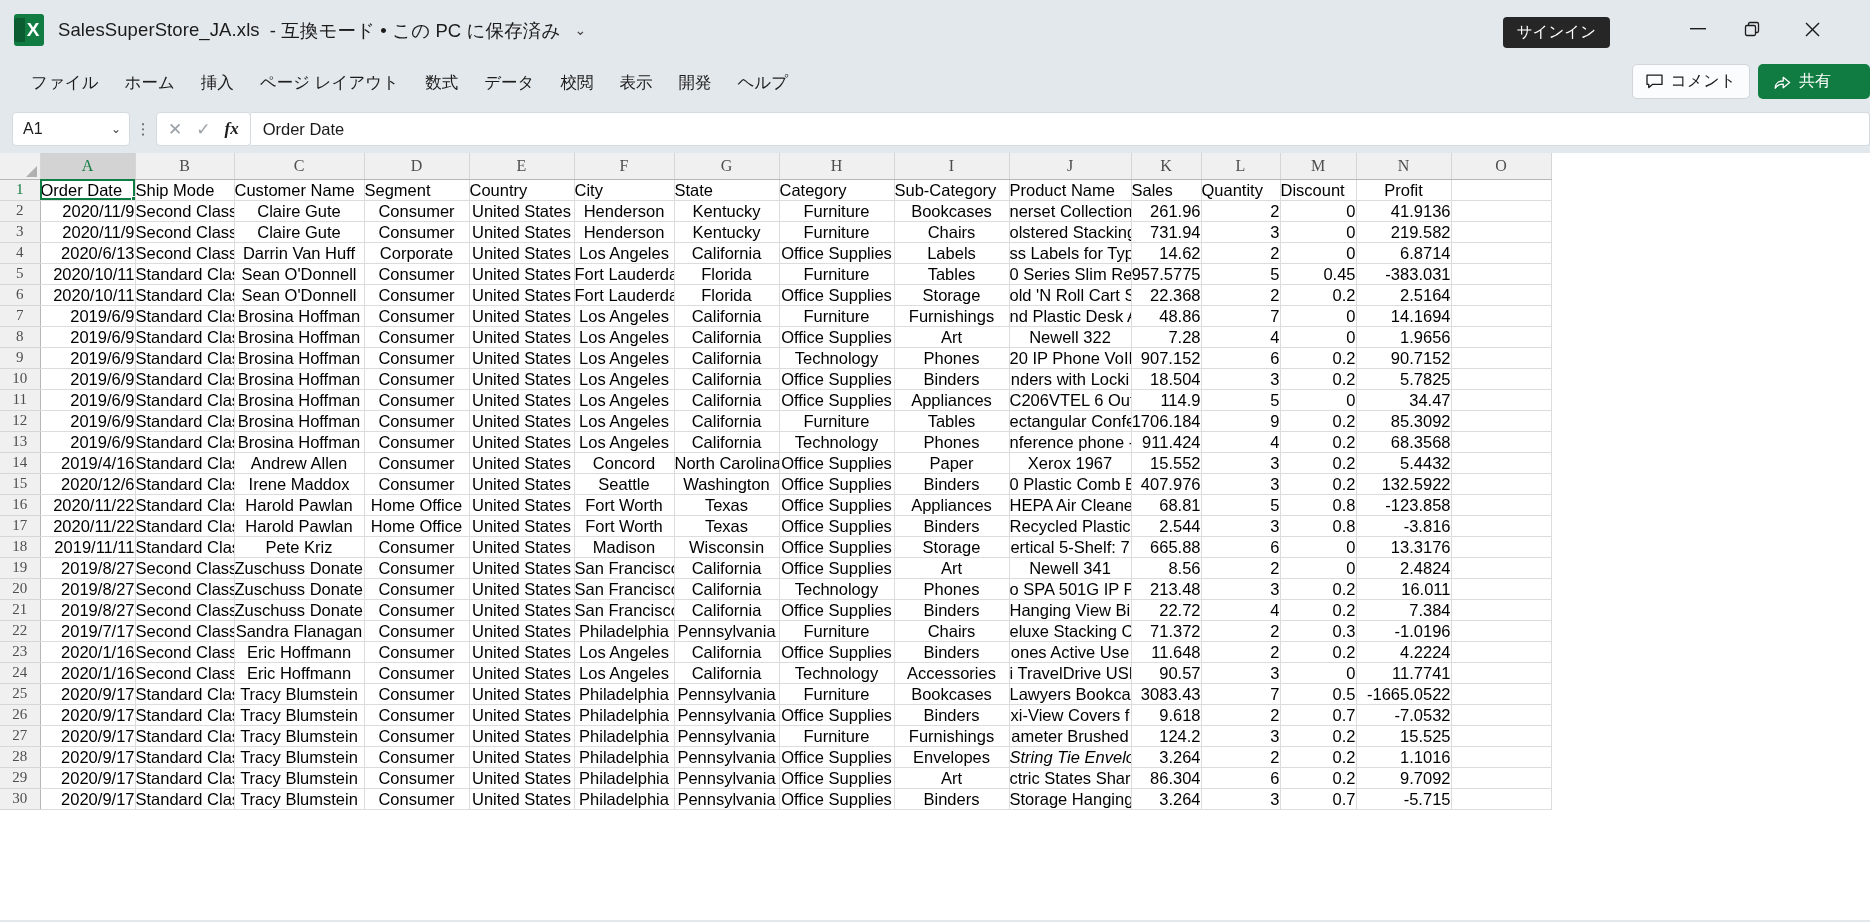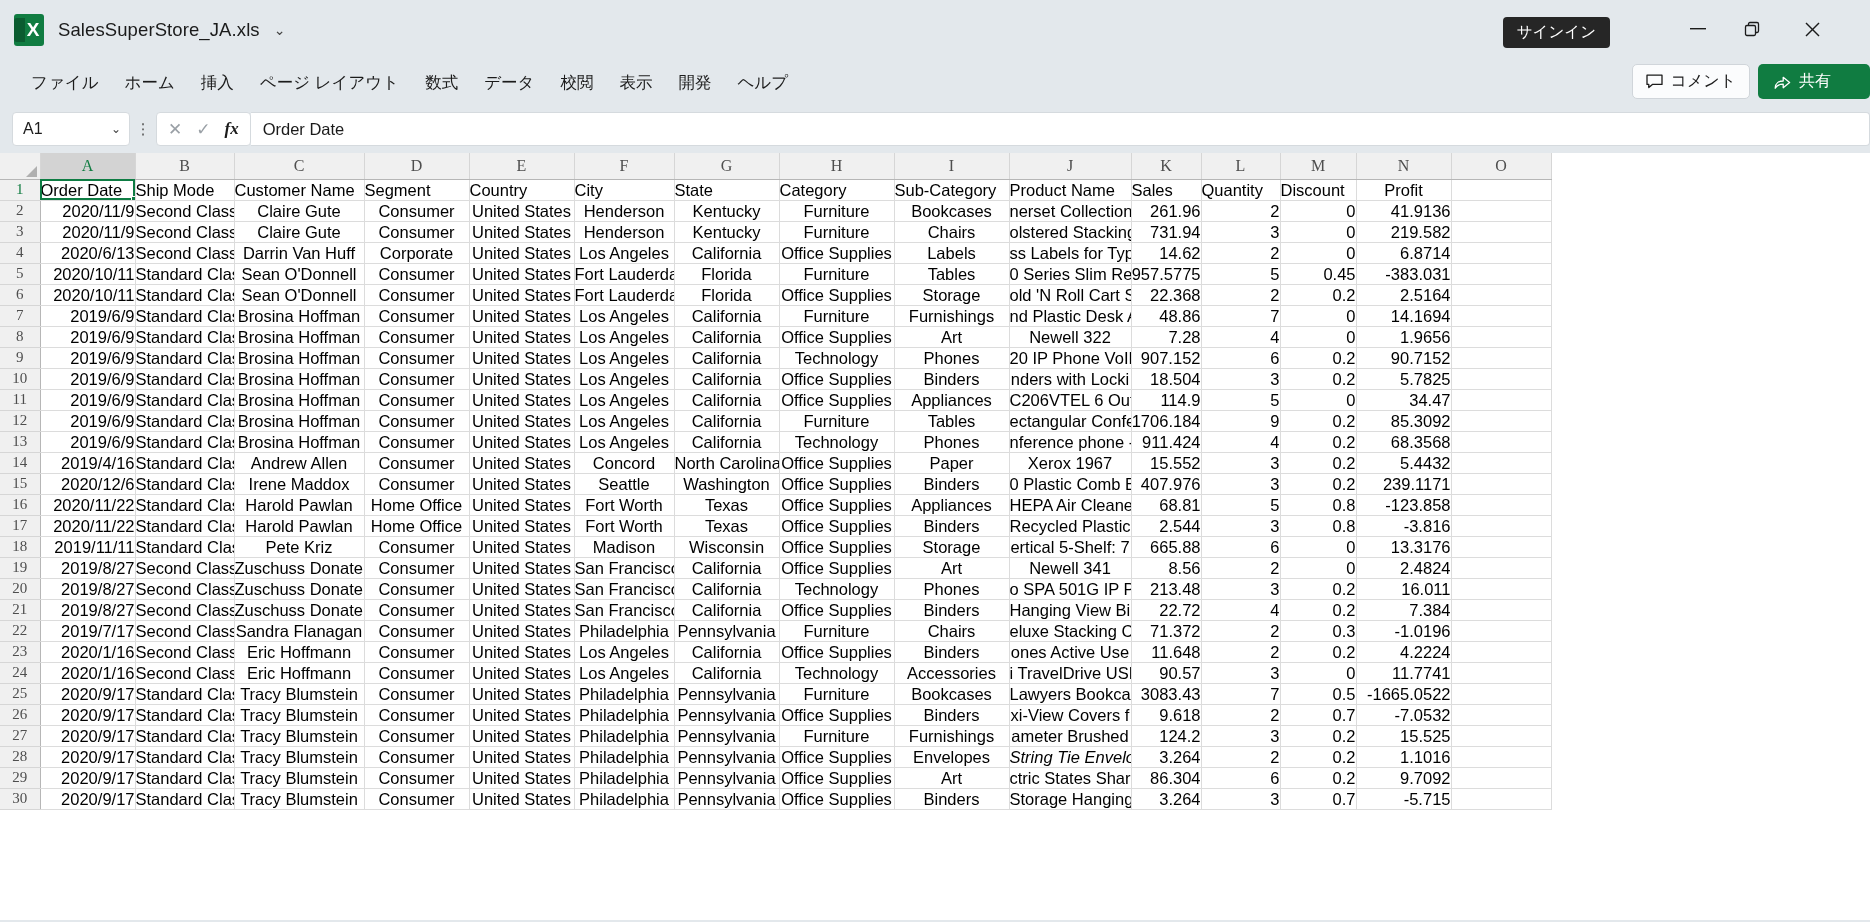--- a/index.html
+++ b/index.html
@@ -159,20 +159,21 @@
 <body>
 
 <div id="app">
 
   <div class="titlebar">
     <div class="excel-logo">
       <span>X</span>
     </div>
     <div class="doc-title">
       <span>SalesSuperStore_JA.xls</span>
+      <span>-  互換モード • この PC に保存済み</span>
       <span class="chev">⌄</span>
     </div>
 
 
     <div class="signin">サインイン</div>
 
     <div class="wbtn min">
       <svg width="16" height="2">
           <rect width="16" height="1.4" fill="#1b1b1b"></rect>
         </svg>
@@ -516,21 +517,21 @@
             <td class="cell c-cent" style="width: 105px; max-width: 105px;">Consumer</td>
             <td class="cell c-cent" style="width: 105px; max-width: 105px;">United States</td>
             <td class="cell c-cent" style="width: 100px; max-width: 100px;">Seattle</td>
             <td class="cell c-cent" style="width: 105px; max-width: 105px;">Washington</td>
             <td class="cell c-cent" style="width: 115px; max-width: 115px;">Office Supplies</td>
             <td class="cell c-cent" style="width: 115px; max-width: 115px;">Binders</td>
             <td class="cell c-cent" style="width: 122px; max-width: 122px;">0 Plastic Comb B</td>
             <td class="cell c-right" style="width: 70px; max-width: 70px;">407.976</td>
             <td class="cell c-right" style="width: 79px; max-width: 79px;">3</td>
             <td class="cell c-right" style="width: 76px; max-width: 76px;">0.2</td>
-            <td class="cell c-right" style="width: 95px; max-width: 95px;">239.1171</td>
+            <td class="cell c-right" style="width: 95px; max-width: 95px;">132.5922</td>
             <td class="cell c-right" style="width: 100px; max-width: 100px;"></td>
           </tr>
           <tr>
             <td class="rowhdr">16</td>
             <td class="cell c-right" style="width: 95px; max-width: 95px;">2020/11/22</td>
             <td class="cell c-cent" style="width: 99px; max-width: 99px;">Standard Class</td>
             <td class="cell c-cent" style="width: 130px; max-width: 130px;">Harold Pawlan</td>
             <td class="cell c-cent" style="width: 105px; max-width: 105px;">Home Office</td>
             <td class="cell c-cent" style="width: 105px; max-width: 105px;">United States</td>
             <td class="cell c-cent" style="width: 100px; max-width: 100px;">Fort Worth</td>

